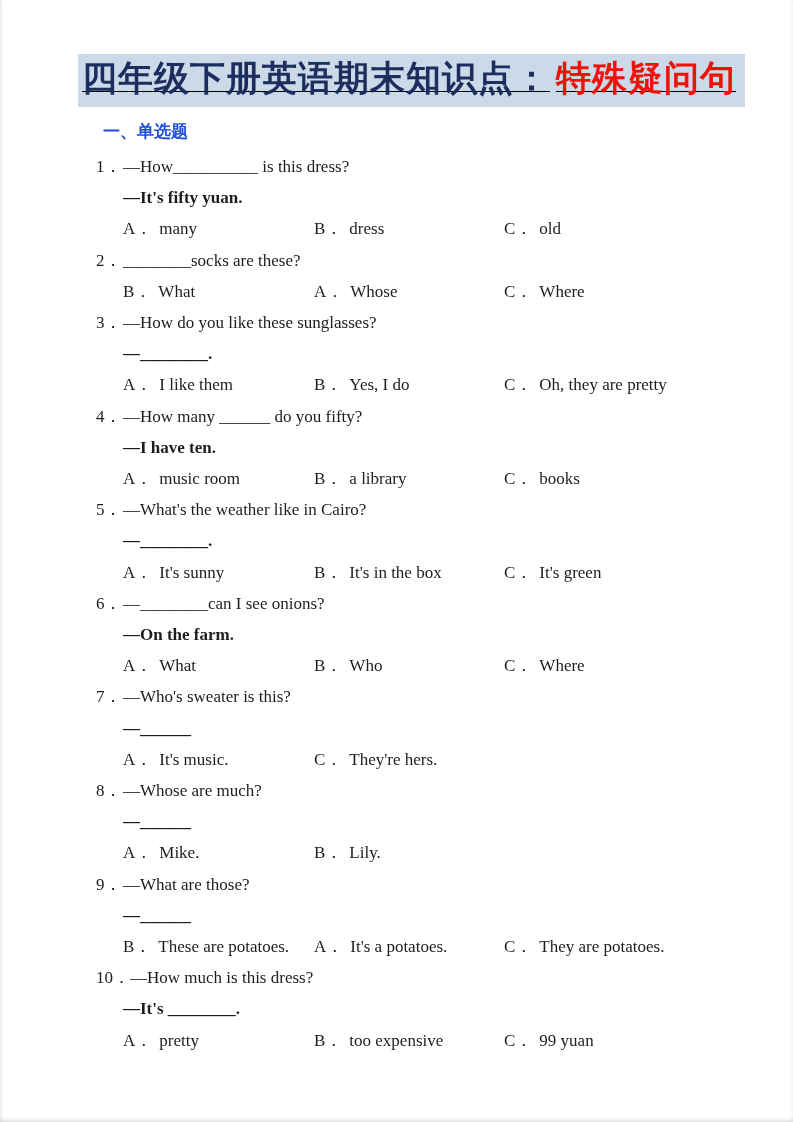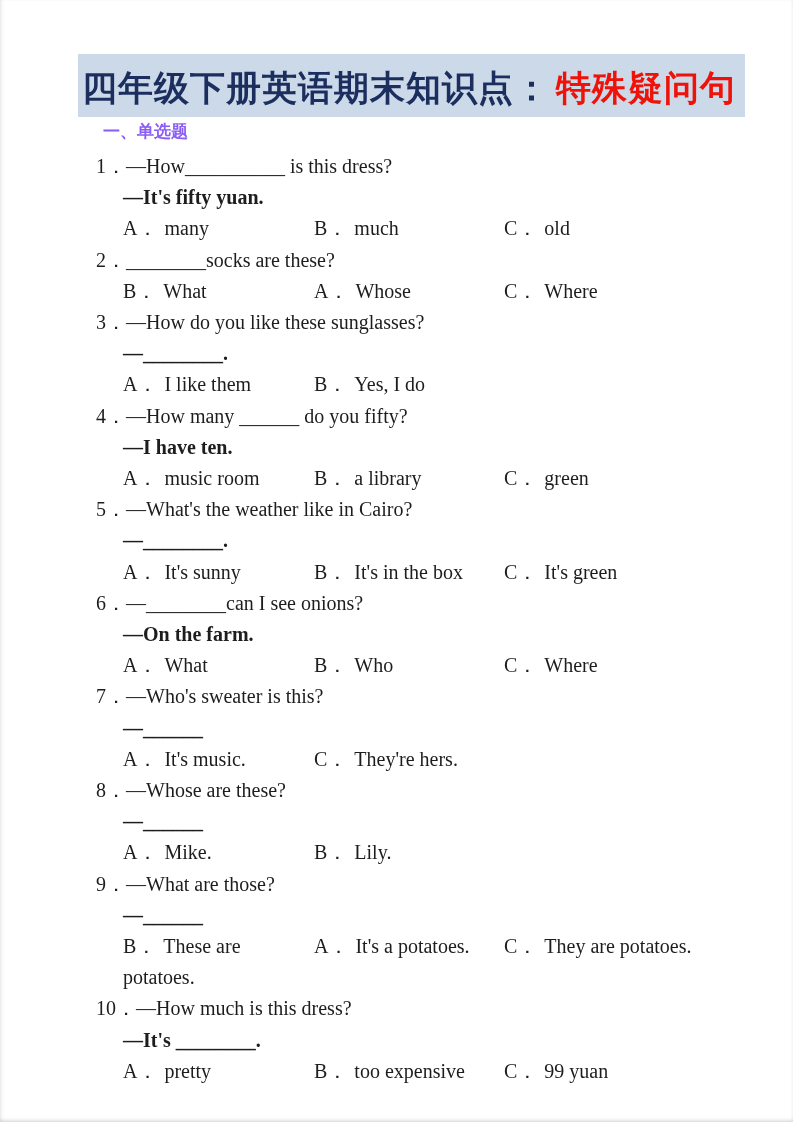--- a/index.html
+++ b/index.html
@@ -16,22 +16,23 @@
     box-shadow: inset 0 -3px 4px -2px rgba(150,155,160,0.45),
                 inset 3px 0 5px -3px rgba(150,155,160,0.30),
                 inset -2px 0 4px -3px rgba(150,155,160,0.20);
     font-family: "Liberation Serif", serif;
   }
   .title-band {
     position: absolute;
     left: 78px;
     top: 54px;
     background: var(--title-band-bg, #ccd9e9);
-    padding: 11px 9px 5px 4px;
+    padding: 1px 9px 5px 4px;
     white-space: nowrap;
+    text-decoration: underline;
   }
   .title-main {
     font-family: "Liberation Sans", sans-serif;
     font-weight: bold;
     font-size: 35px;
     letter-spacing: 1px;
     color: var(--title-text, #1b2e5e);
   }
   .title-highlight {
     font-family: "Liberation Sans", sans-serif;
@@ -41,28 +42,28 @@
     color: var(--title-highlight, #ee1208);
     margin-left: 6px;
   }
   .section-heading {
     position: absolute;
     left: 103px;
     top: 120px;
     font-family: "Liberation Sans", sans-serif;
     font-weight: bold;
     font-size: 17px;
-    color: #8b5cf6;
+    color: #1d4ed8;
   }
   .questions {
     position: absolute;
     left: 96px;
     top: 151px;
     right: 24px;
-    font-size: 20px;
+    font-size: 17px;
     line-height: 31.2px;
     color: var(--body-text, #1d1d1d);
   }
   .q-num {
     display: inline-block;
     min-width: 27px;
   }
   .q-cont {
     padding-left: 27px;
     white-space: pre;
@@ -90,21 +91,21 @@
     <div class="q-first">
       <span class="q-num">1．</span><span class="q-stem-text">—How__________ is this dress?</span>
     </div>
     <div class="q-cont">—It's fifty yuan.</div>
         <div class="options">
   <span class="opt">
     <span class="opt-label">A．</span><span class="opt-text">many</span>
   </span>
 
   <span class="opt">
-    <span class="opt-label">B．</span><span class="opt-text">much</span>
+    <span class="opt-label">B．</span><span class="opt-text">dress</span>
   </span>
 
   <span class="opt">
     <span class="opt-label">C．</span><span class="opt-text">old</span>
   </span>
 </div>
   </div>
 
   <div class="question">
     <div class="q-first">
@@ -132,39 +133,42 @@
     <div class="q-cont">—________.</div>
         <div class="options">
   <span class="opt">
     <span class="opt-label">A．</span><span class="opt-text">I like them</span>
   </span>
 
   <span class="opt">
     <span class="opt-label">B．</span><span class="opt-text">Yes, I do</span>
   </span>
 
+  <span class="opt">
+    <span class="opt-label">C．</span><span class="opt-text">Oh, they are pretty</span>
+  </span>
 </div>
   </div>
 
   <div class="question">
     <div class="q-first">
       <span class="q-num">4．</span><span class="q-stem-text">—How many ______ do you fifty?</span>
     </div>
     <div class="q-cont">—I have ten.</div>
         <div class="options">
   <span class="opt">
     <span class="opt-label">A．</span><span class="opt-text">music room</span>
   </span>
 
   <span class="opt">
     <span class="opt-label">B．</span><span class="opt-text">a library</span>
   </span>
 
   <span class="opt">
-    <span class="opt-label">C．</span><span class="opt-text">green</span>
+    <span class="opt-label">C．</span><span class="opt-text">books</span>
   </span>
 </div>
   </div>
 
   <div class="question">
     <div class="q-first">
       <span class="q-num">5．</span><span class="q-stem-text">—What's the weather like in Cairo?</span>
     </div>
     <div class="q-cont">—________.</div>
         <div class="options">
@@ -214,21 +218,21 @@
 
 
   <span class="opt">
     <span class="opt-label">C．</span><span class="opt-text">They're hers.</span>
   </span>
 </div>
   </div>
 
   <div class="question">
     <div class="q-first">
-      <span class="q-num">8．</span><span class="q-stem-text">—Whose are these?</span>
+      <span class="q-num">8．</span><span class="q-stem-text">—Whose are much?</span>
     </div>
     <div class="q-cont">—______</div>
         <div class="options">
   <span class="opt">
     <span class="opt-label">A．</span><span class="opt-text">Mike.</span>
   </span>
 
   <span class="opt">
     <span class="opt-label">B．</span><span class="opt-text">Lily.</span>
   </span>

